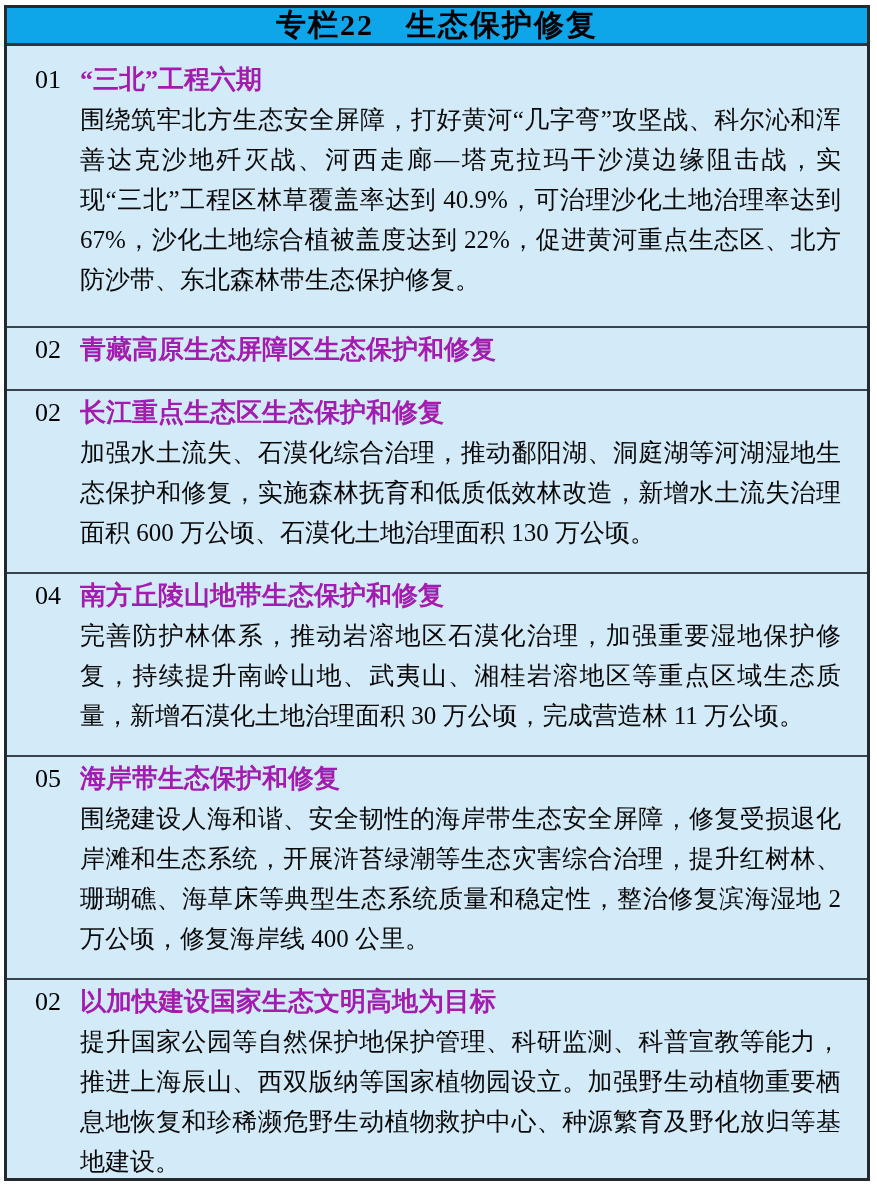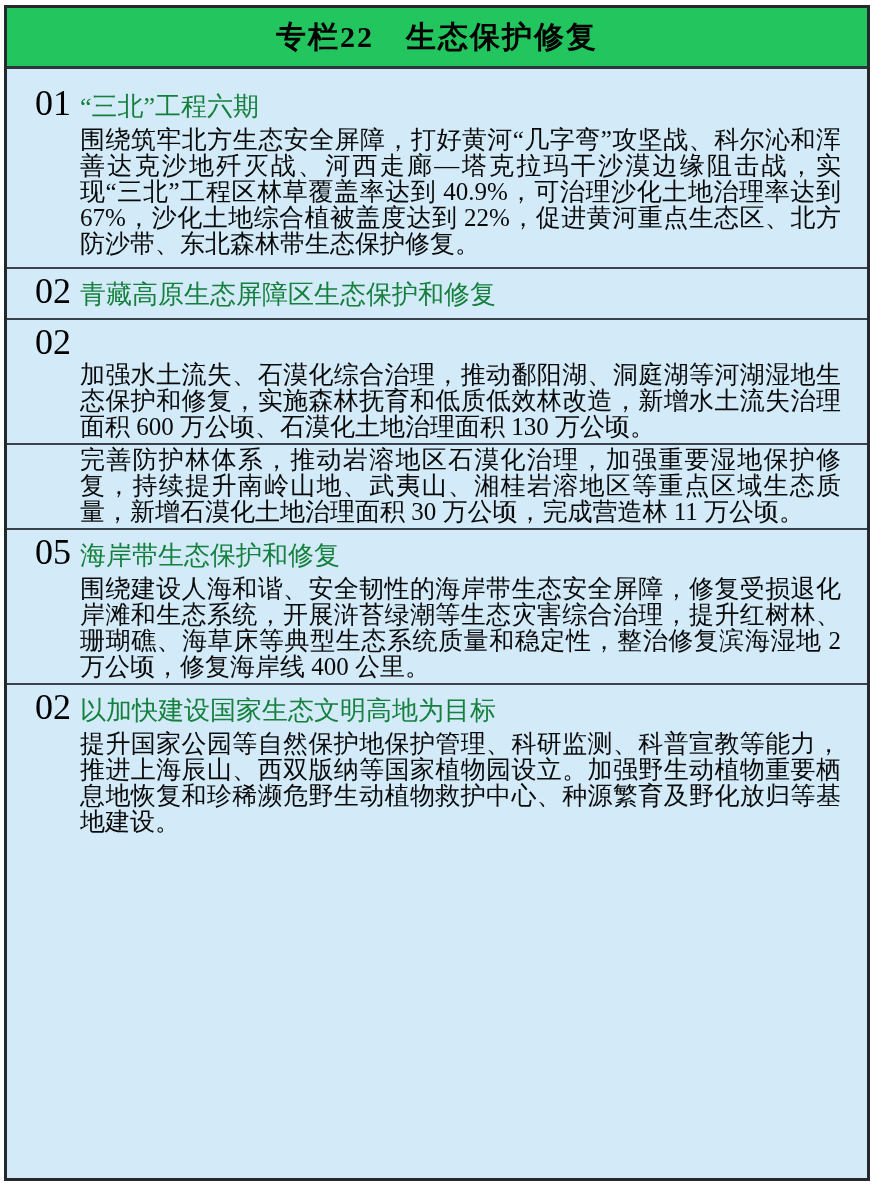--- a/index.html
+++ b/index.html
@@ -20,64 +20,65 @@
     left: 4px;
     top: 5px;
     width: 866px;
     height: 1176px;
     box-sizing: border-box;
     border: 3px solid #24292e;
     background: #d3eaf8;
   }
   .panel-header {
     box-sizing: border-box;
-    height: 61px;
-    background: #22c55e;
+    height: 38px;
+    background: #0ea5e9;
     border-bottom: 3px solid #2c363e;
     display: flex;
     align-items: center;
     justify-content: center;
   }
   .panel-title {
     font-size: 30px;
     font-weight: bold;
     color: #000000;
     letter-spacing: 2px;
   }
   .section {
     box-sizing: border-box;
     padding: 2px 26px 3px 28px;
   }
   .section + .section {
     border-top: 2px solid #39434c;
+    margin-top: 16px;
   }
   .section.first {
     padding-top: 14px;
     padding-bottom: 10px;
   }
   .section-head {
     display: flex;
     align-items: baseline;
     line-height: 40px;
   }
   .section-num {
     width: 45px;
     flex: 0 0 45px;
-    font-size: 36px;
+    font-size: 26px;
     color: #000000;
   }
   .section-title {
     font-size: 26px;
-    font-weight: normal;
-    color: #15803d;
+    font-weight: bold;
+    color: #a21caf;
   }
   .section-body {
     margin: 0 0 0 45px;
     font-size: 25px;
-    line-height: 26px;
+    line-height: 40px;
     color: #0a0a0a;
     text-align: justify;
     text-justify: inter-character;
   }
 </style>
 </head>
 <body>
 
 <div class="page">
   <div class="panel">
@@ -97,25 +98,30 @@
     <div class="section">
       <div class="section-head">
         <span class="section-num">02</span>
         <span class="section-title">青藏高原生态屏障区生态保护和修复</span>
       </div>
     </div>
 
     <div class="section">
       <div class="section-head">
         <span class="section-num">02</span>
+        <span class="section-title">长江重点生态区生态保护和修复</span>
       </div>
       <p class="section-body">加强水土流失、石漠化综合治理，推动鄱阳湖、洞庭湖等河湖湿地生态保护和修复，实施森林抚育和低质低效林改造，新增水土流失治理面积 600 万公顷、石漠化土地治理面积 130 万公顷。</p>
     </div>
 
     <div class="section">
+      <div class="section-head">
+        <span class="section-num">04</span>
+        <span class="section-title">南方丘陵山地带生态保护和修复</span>
+      </div>
       <p class="section-body">完善防护林体系，推动岩溶地区石漠化治理，加强重要湿地保护修复，持续提升南岭山地、武夷山、湘桂岩溶地区等重点区域生态质量，新增石漠化土地治理面积 30 万公顷，完成营造林 11 万公顷。</p>
     </div>
 
     <div class="section">
       <div class="section-head">
         <span class="section-num">05</span>
         <span class="section-title">海岸带生态保护和修复</span>
       </div>
       <p class="section-body">围绕建设人海和谐、安全韧性的海岸带生态安全屏障，修复受损退化岸滩和生态系统，开展浒苔绿潮等生态灾害综合治理，提升红树林、珊瑚礁、海草床等典型生态系统质量和稳定性，整治修复滨海湿地 2 万公顷，修复海岸线 400 公里。</p>
     </div>

